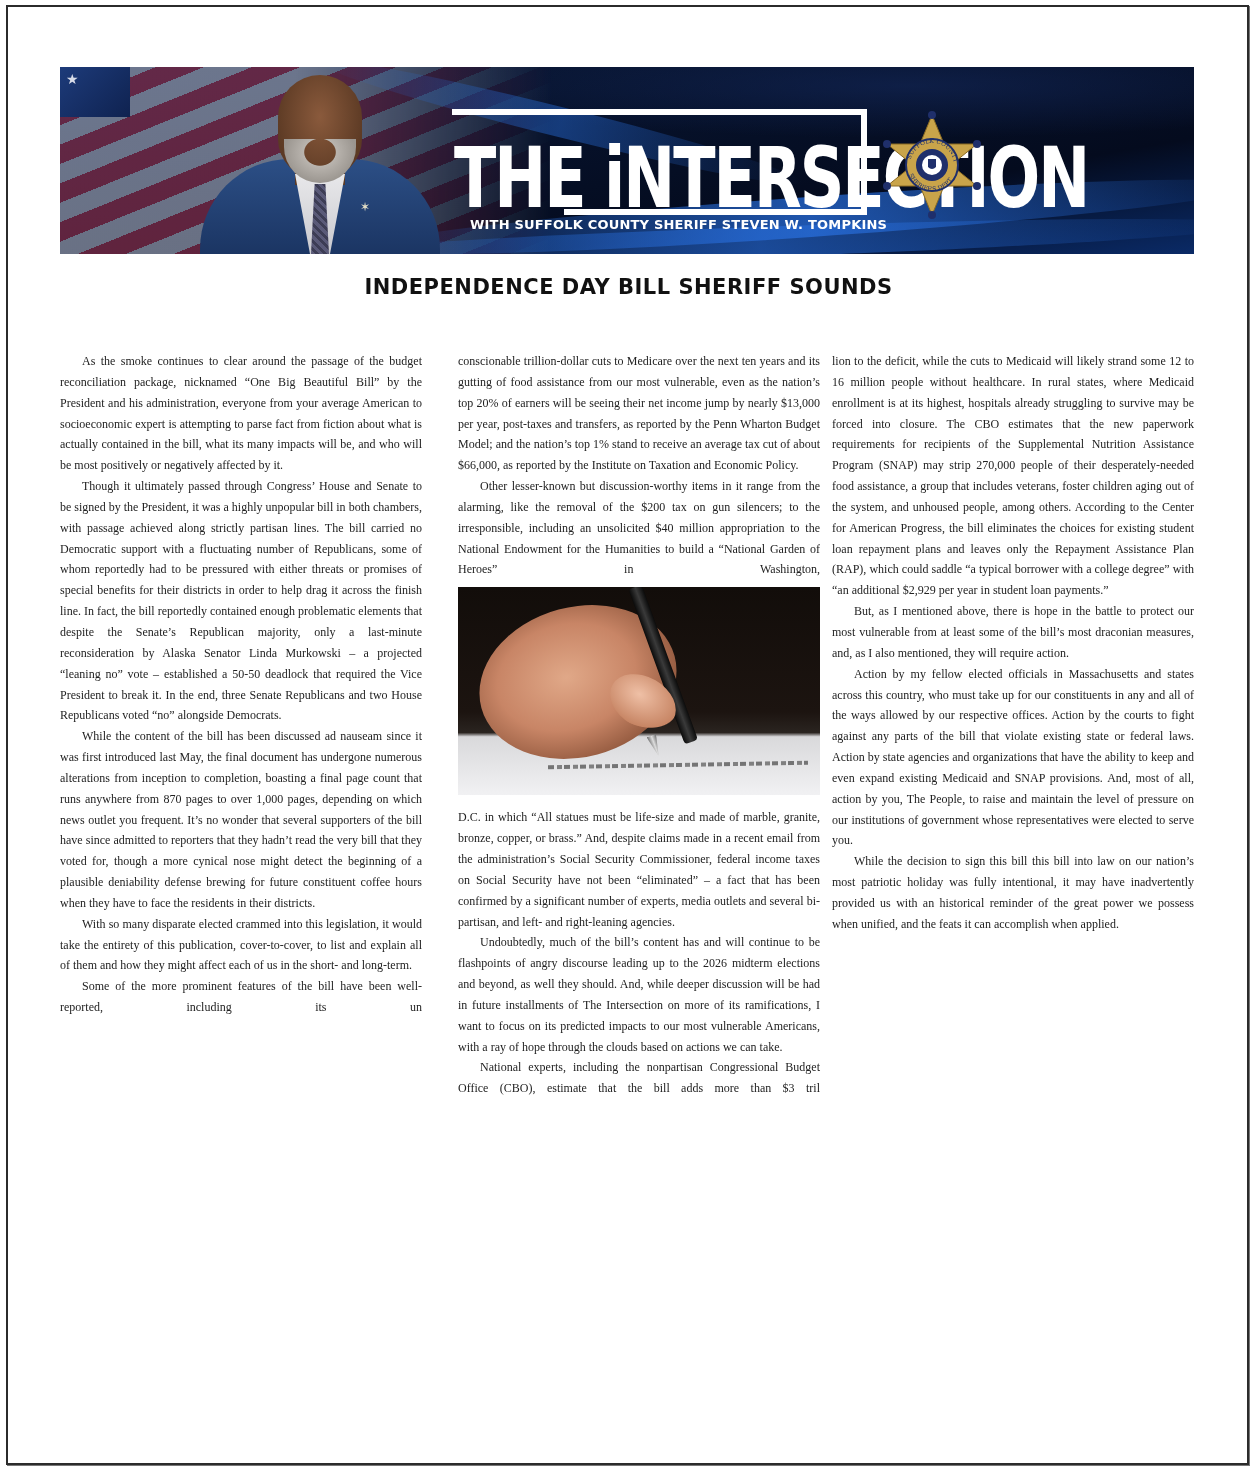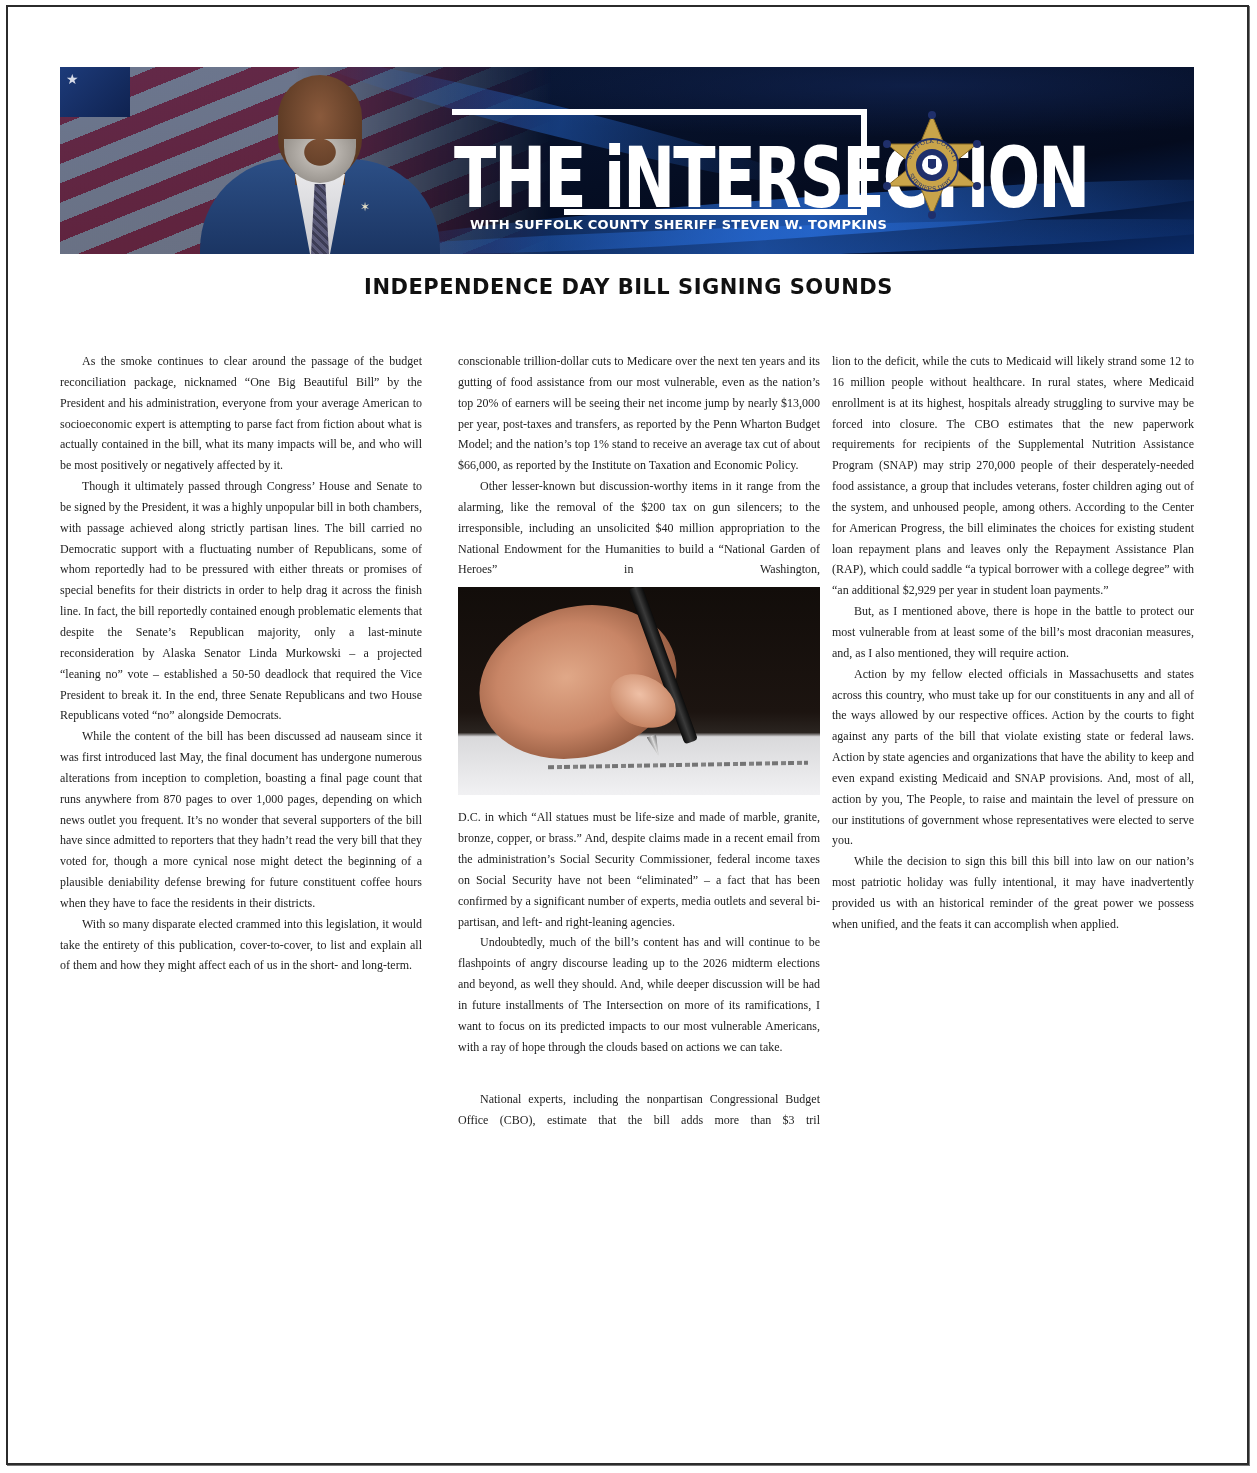--- a/index.html
+++ b/index.html
@@ -177,43 +177,44 @@
     <circle cx="54" cy="54" r="10" fill="#ffffff"></circle>
     <path d="M50,48 h8 v8 q-4,4 -8,0 z" fill="#1f2f6b"></path>
     <path id="arcTop" d="M32,54 A22,22 0 0 1 76,54" fill="none"></path>
     <path id="arcBot" d="M30,56 A24,24 0 0 0 78,56" fill="none"></path>
     <text font-family="DejaVu Serif, serif" font-size="6" fill="#1f2f6b"><textPath href="#arcTop" startOffset="8%">SUFFOLK COUNTY</textPath></text>
     <text font-family="DejaVu Serif, serif" font-size="6" fill="#1f2f6b"><textPath href="#arcBot" startOffset="10%">SHERIFF'S DEPT</textPath></text>
   </svg>
 </div>
 
 <h1 class="headline">
-  <span>INDEPENDENCE DAY BILL SIGNING SOUNDS</span><br>
+  <span>INDEPENDENCE DAY BILL SHERIFF SOUNDS</span><br>
 </h1>
 
 <div class="col col1">
   <p>As the smoke continues to clear around the passage of the budget reconciliation package, nicknamed “One Big Beautiful Bill” by the President and his administration, everyone from your average American to socioeco­nomic expert is attempting to parse fact from fiction about what is actually contained in the bill, what its many impacts will be, and who will be most positively or negatively affected by it.</p>
   <p>Though it ultimately passed through Con­gress’ House and Senate to be signed by the President, it was a highly unpopular bill in both chambers, with passage achieved along strictly partisan lines. The bill carried no Democratic support with a fluctuating num­ber of Republicans, some of whom reported­ly had to be pressured with either threats or promises of special benefits for their districts in order to help drag it across the finish line. In fact, the bill reportedly contained enough problematic elements that despite the Sen­ate’s Republican majority, only a last-min­ute reconsideration by Alaska Senator Linda Murkowski – a projected “leaning no” vote – established a 50-50 deadlock that required the Vice President to break it. In the end, three Senate Republicans and two House Re­publicans voted “no” alongside Democrats.</p>
   <p>While the content of the bill has been dis­cussed ad nauseam since it was first intro­duced last May, the final document has under­gone numerous alterations from inception to completion, boasting a final page count that runs anywhere from 870 pages to over 1,000 pages, depending on which news outlet you frequent. It’s no wonder that several support­ers of the bill have since admitted to reporters that they hadn’t read the very bill that they voted for, though a more cynical nose might detect the beginning of a plausible deniability defense brewing for future constituent coffee hours when they have to face the residents in their districts.</p>
   <p>With so many disparate elected crammed into this legislation, it would take the entirety of this publication, cover-to-cover, to list and explain all of them and how they might affect each of us in the short- and long-term.</p>
+  <p style="text-align-last: justify;">Some of the more prominent features of the bill have been well-reported, including its un­</p>
 </div>
 
 <div class="col col2">
   <p class="cont">conscionable trillion-dollar cuts to Medicare over the next ten years and its gutting of food assistance from our most vulnerable, even as the nation’s top 20% of earners will be see­ing their net income jump by nearly $13,000 per year, post-taxes and transfers, as reported by the Penn Wharton Budget Model; and the nation’s top 1% stand to receive an average tax cut of about $66,000, as reported by the Institute on Taxation and Economic Policy.</p>
   <p style="text-align-last: justify;">Other lesser-known but discussion-worthy items in it range from the alarming, like the removal of the $200 tax on gun silencers; to the irresponsible, including an unsolicited $40 million appropriation to the National Endowment for the Humanities to build a “National Garden of Heroes” in Washington,</p>
   <div class="photo" title="Hand signing a document with a fountain pen">
     <div class="hand"></div>
     <div class="pen"></div>
     <div class="thumb"></div>
     <div class="nib"></div>
     <div class="scribble"></div>
   </div>
   <p class="cont">D.C. in which “All statues must be life-size and made of marble, granite, bronze, copper, or brass.” And, despite claims made in a re­cent email from the administration’s Social Security Commissioner, federal income taxes on Social Security have not been “eliminat­ed” – a fact that has been confirmed by a sig­nificant number of experts, media outlets and several bi-partisan, and left- and right-lean­ing agencies.</p>
   <p>Undoubtedly, much of the bill’s content has and will continue to be flashpoints of an­gry discourse leading up to the 2026 midterm elections and beyond, as well they should. And, while deeper discussion will be had in future installments of The Intersection on more of its ramifications, I want to focus on its predicted impacts to our most vulnerable Americans, with a ray of hope through the clouds based on actions we can take.</p>
-  <p style="text-align-last: justify; margin-top: 32px;">National experts, including the nonpar­tisan Congressional Budget Office (CBO), estimate that the bill adds more than $3 tril­</p>
+  <p style="text-align-last: justify;">National experts, including the nonpar­tisan Congressional Budget Office (CBO), estimate that the bill adds more than $3 tril­</p>
 </div>
 
 <div class="col col3">
   <p class="cont">lion to the deficit, while the cuts to Medicaid will likely strand some 12 to 16 million peo­ple without healthcare. In rural states, where Medicaid enrollment is at its highest, hos­pitals already struggling to survive may be forced into closure. The CBO estimates that the new paperwork requirements for recipi­ents of the Supplemental Nutrition Assistance Program (SNAP) may strip 270,000 people of their desperately-needed food assistance, a group that includes veterans, foster children aging out of the system, and unhoused peo­ple, among others. According to the Center for American Progress, the bill eliminates the choices for existing student loan repayment plans and leaves only the Repayment As­sistance Plan (RAP), which could saddle “a typical borrower with a college degree” with “an additional $2,929 per year in student loan payments.”</p>
   <p>But, as I mentioned above, there is hope in the battle to protect our most vulnerable from at least some of the bill’s most draconi­an measures, and, as I also mentioned, they will require action.</p>
   <p>Action by my fellow elected officials in Massachusetts and states across this country, who must take up for our constituents in any and all of the ways allowed by our respective offices. Action by the courts to fight against any parts of the bill that violate existing state or federal laws. Action by state agencies and organizations that have the ability to keep and even expand existing Medicaid and SNAP provisions. And, most of all, action by you, The People, to raise and maintain the level of pressure on our institutions of government whose representatives were elected to serve you.</p>
   <p>While the decision to sign this bill this bill into law on our nation’s most patriotic holiday was fully intentional, it may have inadvertently provided us with an historical reminder of the great power we possess when unified, and the feats it can accomplish when applied.</p>
 </div>
 
 </body></html>

